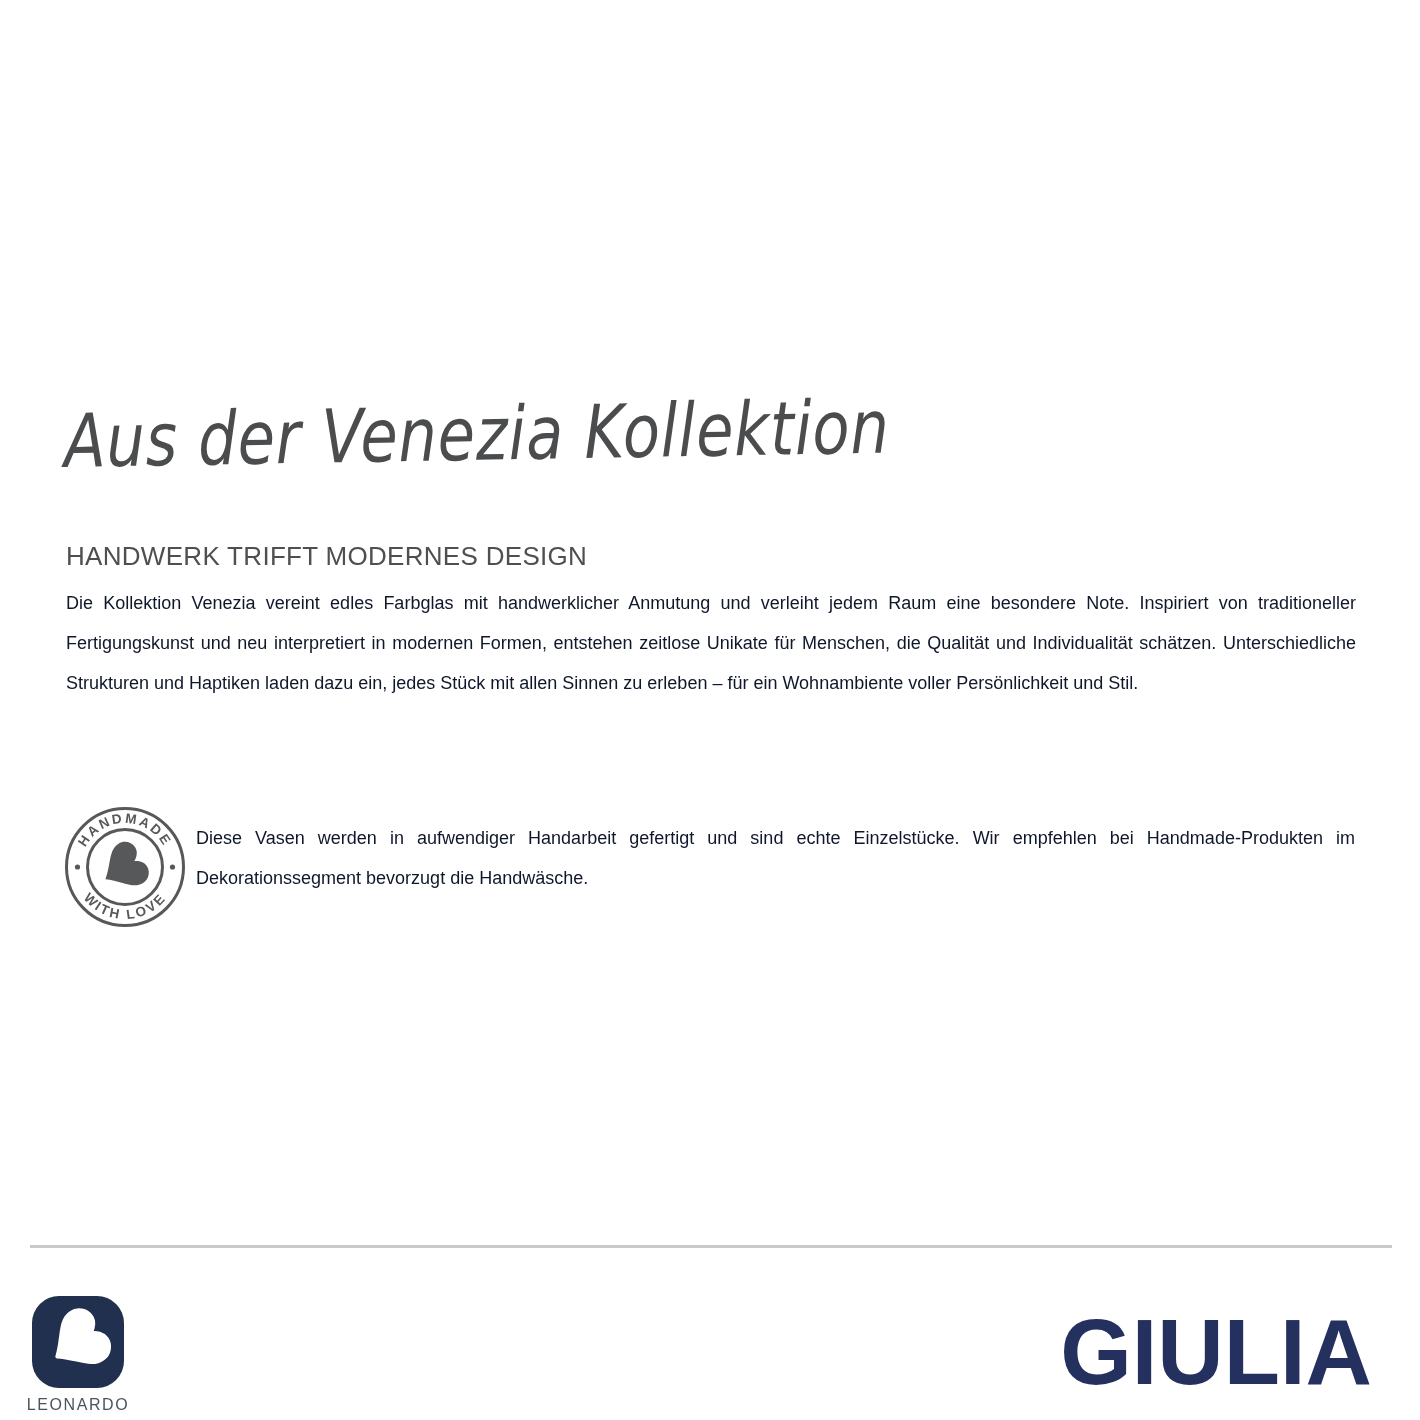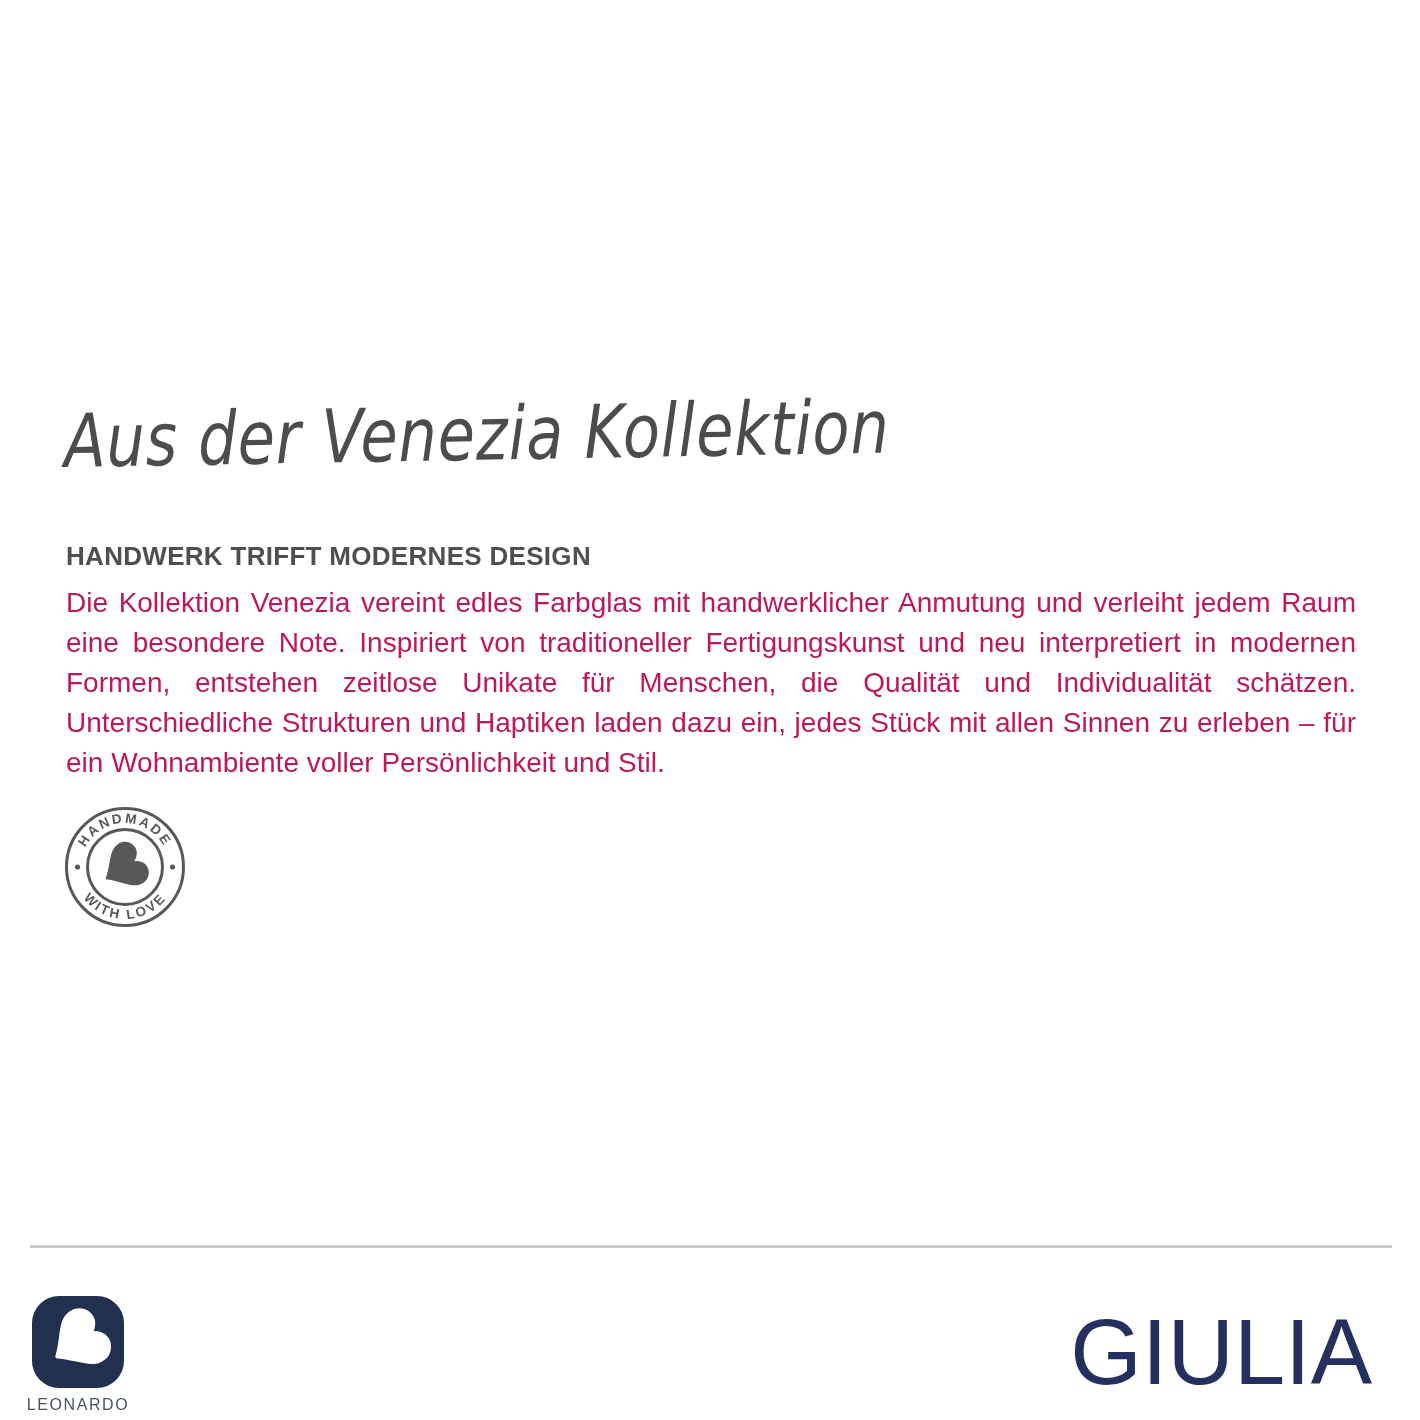--- a/index.html
+++ b/index.html
@@ -36,29 +36,29 @@
   .section-1 {
     position: absolute;
     left: 66px;
     top: 540px;
     width: 1290px;
   }
   .section-heading {
     margin: 0 0 11px 0;
     font-size: 26px;
     line-height: 32px;
-    font-weight: bold;
+    font-weight: normal;
     color: #4e4f51;
     letter-spacing: 0.3px;
   }
   .body-text {
     margin: 0;
-    font-size: 28px;
+    font-size: 18px;
     line-height: 40px;
-    color: #be185d;
+    color: #0f172a;
     text-align: justify;
   }
 
   
   .badge {
     position: absolute;
     left: 64px;
     top: 806px;
     width: 122px;
     height: 122px;
@@ -114,21 +114,21 @@
     font-weight: 400;
     letter-spacing: 1.6px;
     color: #49545e;
   }
   .product-name {
     position: absolute;
     right: 48px;
     top: 1306px;
     font-size: 92px;
     line-height: 92px;
-    font-weight: 400;
+    font-weight: 700;
     color: #24315e;
     letter-spacing: 0px;
     white-space: nowrap;
   }
 </style>
 </head>
 <body>
 
 <div class="canvas">
 
@@ -153,20 +153,21 @@
       <textPath href="#arcBot" startOffset="50%" text-anchor="middle">WITH LOVE</textPath>
     </text>
     <circle cx="13.5" cy="61" r="2.6" fill="#57585a"></circle>
     <circle cx="108.5" cy="61" r="2.6" fill="#57585a"></circle>
     <g transform="rotate(58 61 61)">
       <path transform="translate(61 63) scale(1.45) translate(-16 -14.5)" d="M16,29 C9,20 0,16.5 0,8.4 C0,3.8 3.8,0 8.4,0 C11.8,0 14.7,2.7 16,5.6 C17.3,2.7 20.2,0 23.6,0 C28.2,0 32,3.8 32,8.4 C32,16.5 23,20 16,29 Z" fill="#57585a"></path>
     </g>
   </svg>
 
   <div class="section-2">
+    <p class="body-text">Diese Vasen werden in aufwendiger Handarbeit gefertigt und sind echte Einzelstücke. Wir empfehlen bei Handmade-Produkten im Dekorationssegment bevorzugt die Handwäsche.</p>
   </div>
 
   <div class="divider"></div>
 
   <div class="logo-square">
     <svg class="logo-heart" width="60" height="56" viewBox="0 0 34 31" xmlns="http://www.w3.org/2000/svg">
       <path transform="translate(1 1)" d="M16,29 C9,20 0,16.5 0,8.4 C0,3.8 3.8,0 8.4,0 C11.8,0 14.7,2.7 16,5.6 C17.3,2.7 20.2,0 23.6,0 C28.2,0 32,3.8 32,8.4 C32,16.5 23,20 16,29 Z" fill="#ffffff" stroke="#ffffff" stroke-width="2" stroke-linejoin="round"></path>
     </svg>
   </div>
   <div class="brand-name">LEONARDO</div>

